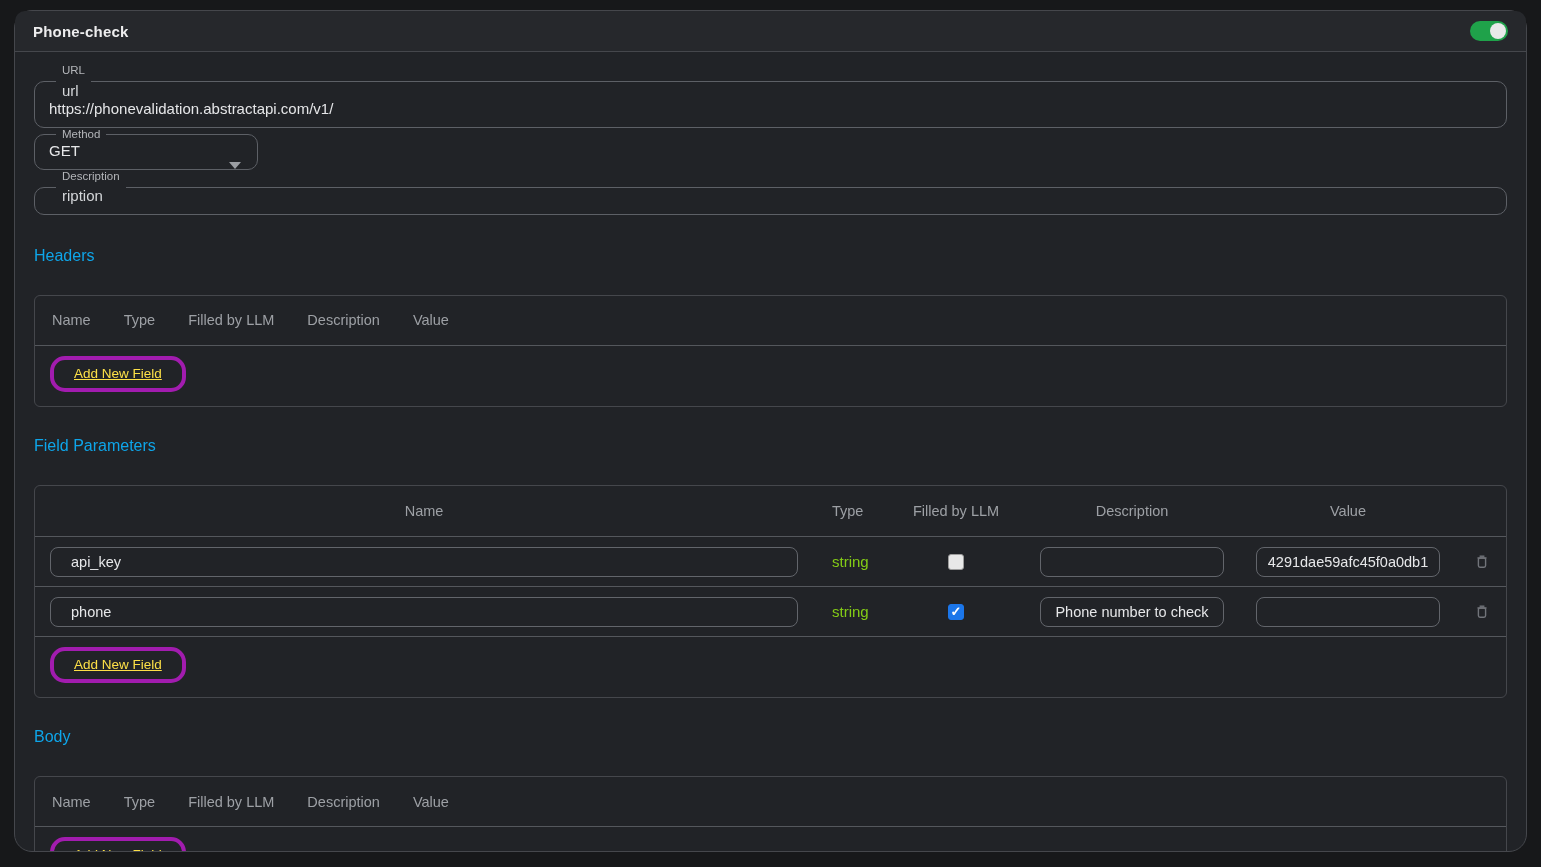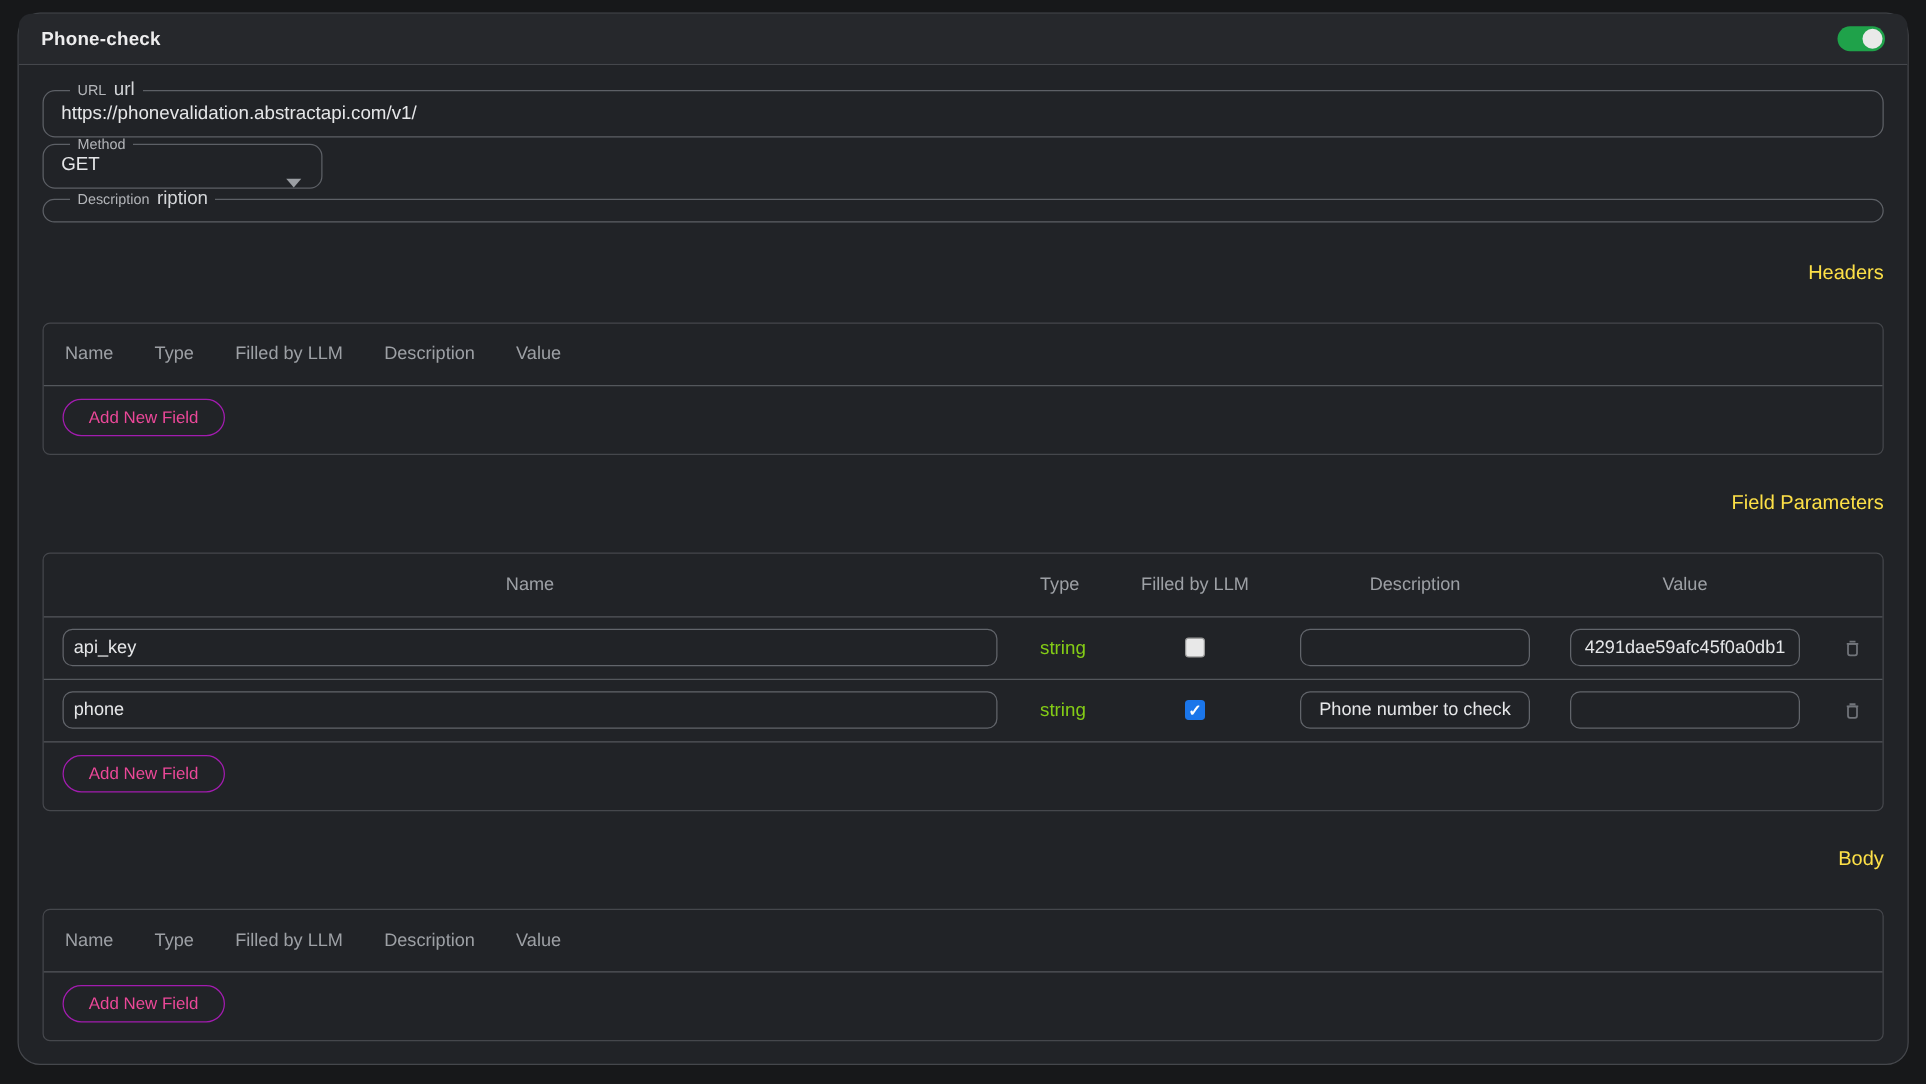--- a/index.html
+++ b/index.html
@@ -35,69 +35,70 @@
 
   .content { flex:1; padding:12px 19px 24px; overflow:hidden; }
 
   fieldset.outlined {
     border:1px solid #5d6066; border-radius:10px;
     padding:0 12px 9px; margin:0;
   }
   fieldset.outlined legend {
     margin-left:9px; padding:0 6px; display:flex; align-items:baseline; gap:6px;
     line-height:1.1;
+    flex-direction:column;
   }
   .legend-small { font-size:11.5px; color:#b3b5b9; }
   .legend-large { font-size:15px; color:#d4d6d9; }
   .field-value { font-size:15px; color:#e5e6e8; padding:1px 2px 0; min-height:19px; }
 
   .url-field { margin-top:14px; }
   .method-field { margin-top:17px; width:224px; position:relative; }
   .desc-field { margin-top:22px; }
   .select-arrow {
     position:absolute; right:16px; top:21px;
     width:0; height:0; border-left:6px solid transparent; border-right:6px solid transparent;
     border-top:7px solid #9b9ea3;
   }
 
-  .section-heading { font-size:16px; color:#fde047; margin:30px 0 13px; font-weight:400;text-align:right; }
+  .section-heading { font-size:16px; color:#0ea5e9; margin:30px 0 13px; font-weight:400; }
   .section-heading.first { margin-top:32px; }
 
   .table { border:1px solid #45474c; border-radius:6px; background:transparent;margin-top:30px; }
 
   
   .thead-simple {
     display:flex; align-items:center; gap:33px; height:49px; padding:0 17px;
     color:#9da0a5; font-size:14.5px;
   }
   .divider { border-top:1px solid #54575c; }
   .btn-row { padding:10px 15px 14px; }
   .add-btn {
-    background:transparent; border:1px solid #a21caf; color:#ec4899;
+    background:transparent; border:4px solid #a21caf; color:#fde047;
     font-size:13.5px; font-family:"Liberation Sans", sans-serif;
-    padding:6px 20px; border-radius:15px; cursor:pointer; line-height:1.2;
+    padding:6px 20px; border-radius:15px; cursor:pointer; line-height:1.2;text-decoration:underline;
   }
 
   
   .qp-grid {
     display:grid; grid-template-columns:748px 66px 120px 200px 200px 1fr;
     column-gap:16px; align-items:center; padding:0 15px;
   }
   .qp-head { height:50px; color:#9da0a5; font-size:14.5px; }
   .qp-head .col-name { text-align:center; }
   .qp-head .col-type { padding-left:18px; }
   .qp-head .col-llm, .qp-head .col-desc, .qp-head .col-value { text-align:center; }
   .qp-row { height:49px; }
 
   input.cell-input {
     background:transparent; border:1px solid #62656b; border-radius:8px;
     height:30px; color:#e6e7e9; font-size:14.5px;
     font-family:"Liberation Sans", sans-serif; outline:none;
   }
-  .name-input { width:100%; padding:0 8px; }
+  .name-input { width:100%; padding:0 20px; }
   .small-input { width:184px; padding:5px 8px; text-align:center; justify-self:center; }
   .type-text { font-size:15px; color:#84cc16; padding-left:18px; }
 
   .cb-wrap { display:flex; justify-content:center; }
   .checkbox {
     width:16px; height:16px; border-radius:3px;
     background:#e8e8e8; border:1px solid #9c9c9c;
     display:inline-flex; align-items:center; justify-content:center; cursor:pointer;
   }
   .checkbox.checked { background:#1b76ea; border-color:#1b76ea; }

